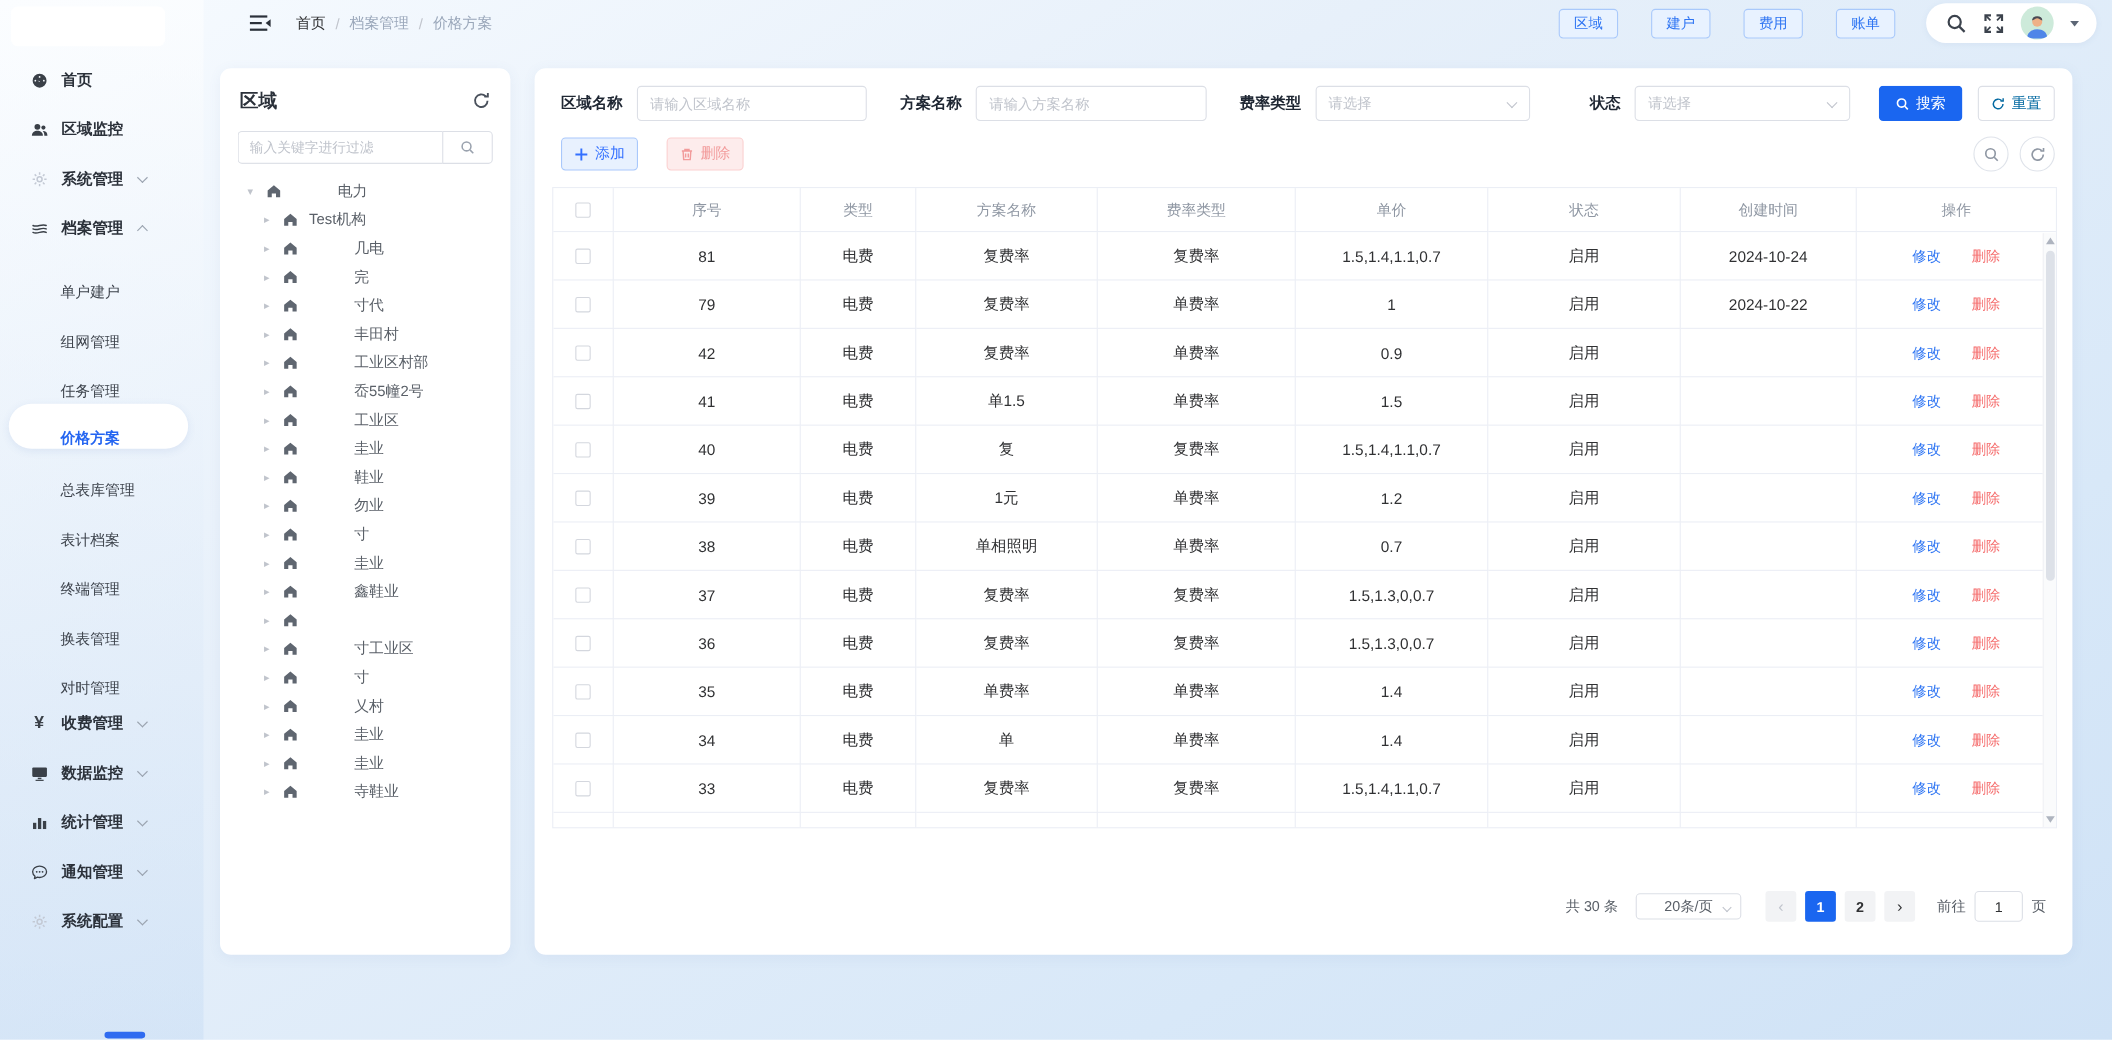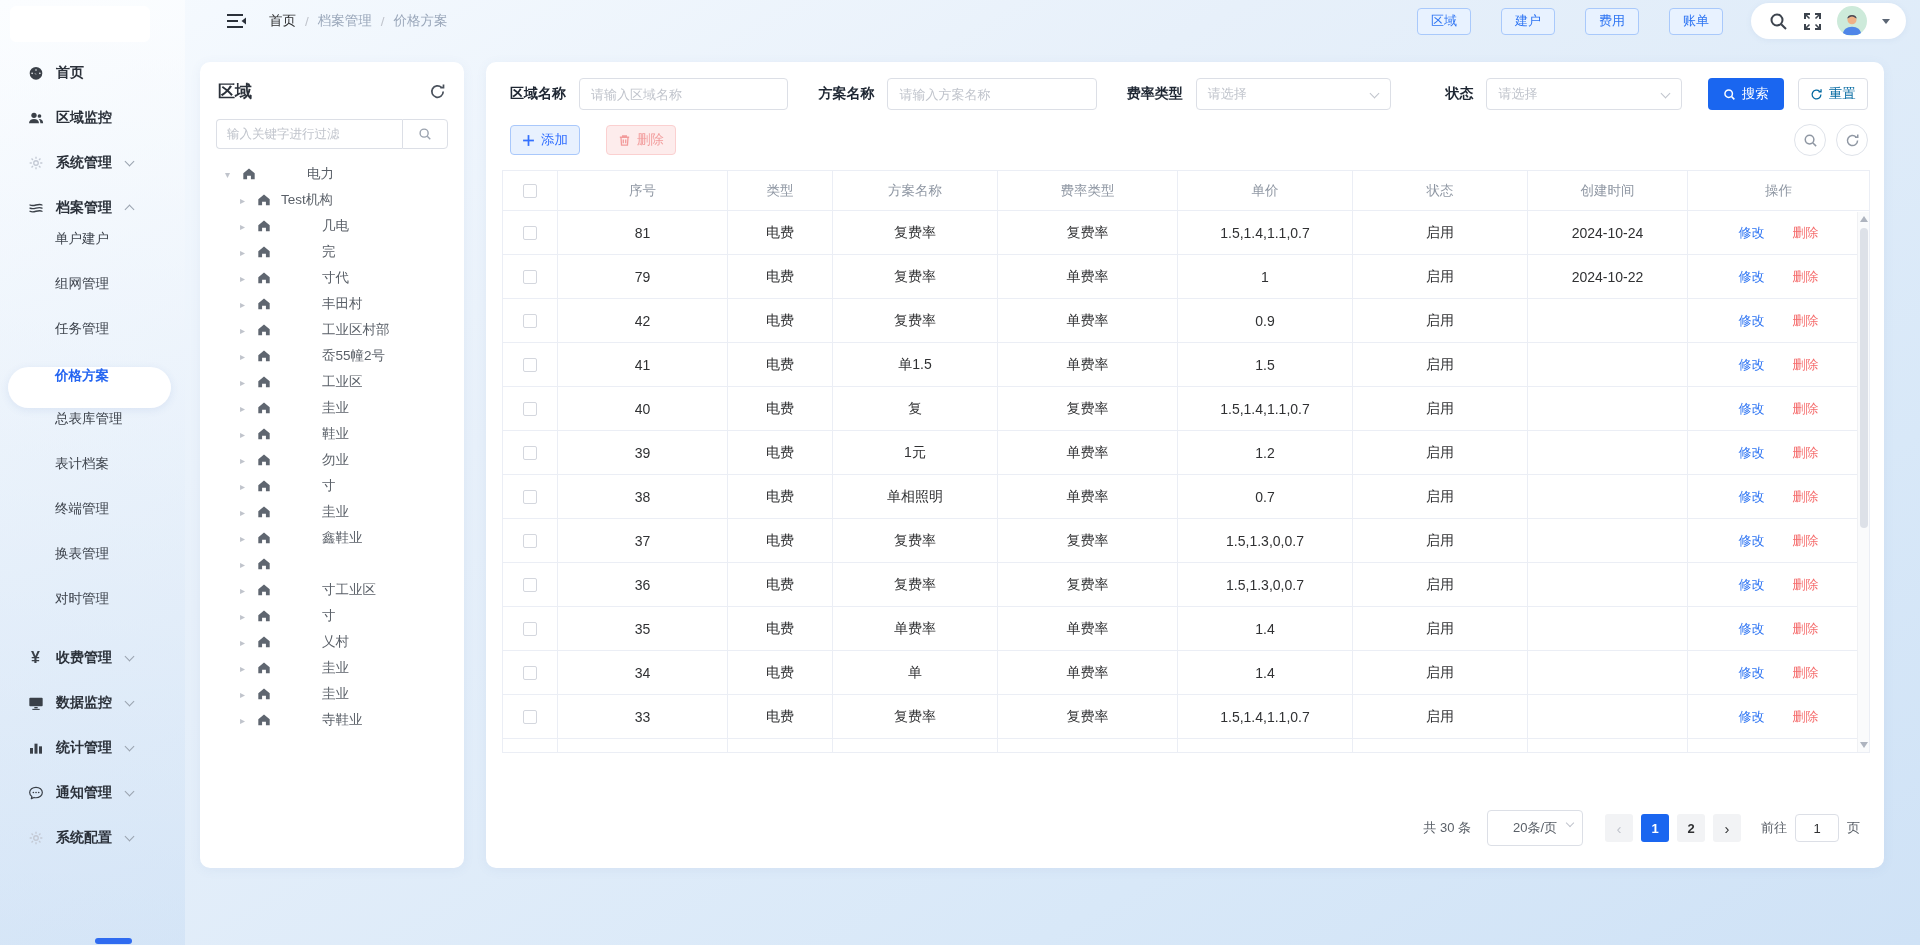--- a/index.html
+++ b/index.html
@@ -12,21 +12,21 @@
     background:linear-gradient(180deg,rgba(255,255,255,.55),rgba(189,214,242,.35));}
   .logo-box{position:absolute;left:10px;top:6px;width:140px;height:36px;background:#fff;border-radius:6px;}
   .menu{position:absolute;top:50px;left:0;width:185px;}
   .menu-item{height:45px;display:flex;align-items:center;padding-left:27px;font-size:14px;font-weight:600;color:#2b313a;cursor:pointer;}
   .menu-item .micon{width:17px;height:17px;margin-right:12px;display:inline-flex;align-items:center;justify-content:center;color:#3a4048;}
   .micon svg{width:16px;height:16px;}
   .micon.light{color:#c3c9d4;}
   .yen{font-size:16px;font-weight:700;color:#3a4048;}
   .chev{display:inline-block;width:7px;height:7px;border-right:1.4px solid #9aa3af;border-bottom:1.4px solid #9aa3af;transform:rotate(45deg);margin-left:14px;margin-top:-3px;}
   .chev.up{transform:rotate(-135deg);margin-top:4px;}
-  .sub{height:45px;display:flex;align-items:flex-start;padding-left:55px;font-size:13.5px;color:#3d434c;cursor:pointer;}
+  .sub{height:45px;display:flex;align-items:flex-end;padding-left:55px;font-size:13.5px;color:#3d434c;cursor:pointer;}
   .sub.on{background:#fff;border-radius:21px;margin:2px 14px 2px 8px;height:41px;padding-left:47px;color:#2465f1;font-weight:600;box-shadow:0 2px 8px rgba(60,100,180,.10);}
   .side-scroll{position:absolute;left:95px;top:938px;width:37px;height:6px;border-radius:3px;background:#2f6bf0;}
 
   
   .topbar{position:absolute;left:185px;top:0;right:0;height:42px;display:flex;align-items:center;}
   .collapse{margin-left:42px;width:20px;height:16px;color:#2b313a;cursor:pointer;display:flex;align-items:center;}
   .crumb{display:flex;align-items:center;gap:9px;margin-left:22px;font-size:13.5px;}
   .crumb .c0{color:#303133;}
   .crumb .cs{color:#c0c4cc;}
   .crumb .c1{color:#9aa7ba;}
@@ -97,21 +97,21 @@
   .lnk-edit{color:#2d74f3;font-size:13px;cursor:pointer;text-decoration:none;}
   .lnk-del{color:#f56c6c;font-size:13px;cursor:pointer;text-decoration:none;}
   .vscroll{position:absolute;top:41px;right:0;width:12px;height:540px;background:#fafbfc;border-left:1px solid #f0f1f4;}
   .sarrow{position:absolute;left:2px;width:0;height:0;border-left:4px solid transparent;border-right:4px solid transparent;cursor:pointer;}
   .sarrow.up{top:4px;border-bottom:6px solid #aeb4bf;}
   .sarrow.down{bottom:4px;border-top:6px solid #aeb4bf;}
   .sthumb{position:absolute;left:2px;top:16px;width:8px;height:300px;border-radius:4px;background:#dde1e8;cursor:grab;}
 
   
   .pager{position:absolute;right:24px;top:748px;display:flex;align-items:center;font-size:13px;color:#5a6068;}
-  .psize{position:relative;width:96px;height:36px;border:1px solid #dcdfe6;border-radius:4px;display:flex;align-items:center;justify-content:center;margin-left:16px;color:#5a6068;cursor:pointer;}
+  .psize{position:relative;width:96px;height:24px;border:1px solid #dcdfe6;border-radius:4px;display:flex;align-items:center;justify-content:center;margin-left:16px;color:#5a6068;cursor:pointer;}
   .psize .schev{position:absolute;right:9px;top:9px;width:6px;height:6px;border-right:1.3px solid #c0c4cc;border-bottom:1.3px solid #c0c4cc;transform:rotate(45deg);}
   .pnav{width:28px;height:28px;border-radius:3px;background:#f2f3f5;display:flex;align-items:center;justify-content:center;font-size:15px;cursor:pointer;}
   .pnav.prev{margin-left:22px;color:#c0c4cc;}
   .pnav.next{color:#303133;}
   .pg{width:28px;height:28px;border-radius:3px;background:#f2f3f5;display:flex;align-items:center;justify-content:center;font-size:13px;font-weight:700;color:#303133;margin-left:8px;cursor:pointer;}
   .pg.on{background:#1a66f0;color:#fff;}
   .pg + .pnav.next{margin-left:8px;}
   .goto{margin-left:20px;}
   .ginput{width:44px;height:28px;border:1px solid #dcdfe6;border-radius:4px;margin:0 8px;text-align:center;font-size:13px;color:#303133;outline:none;}
 </style>

